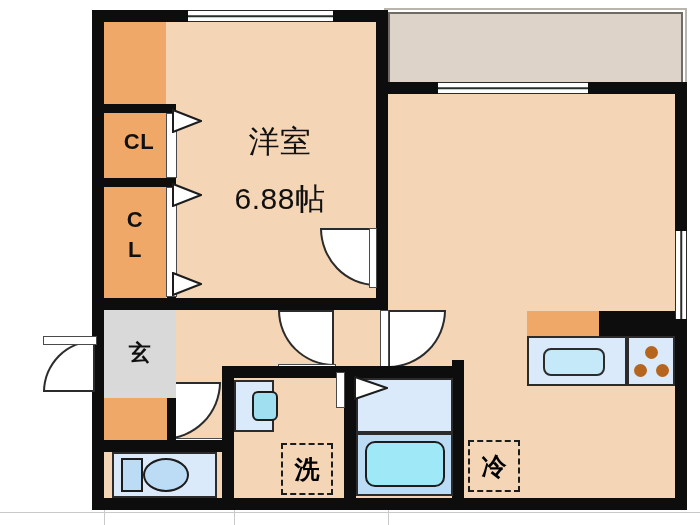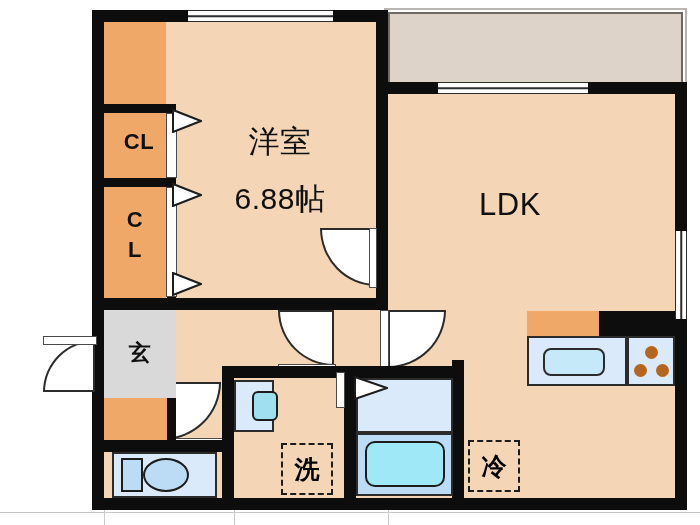--- a/index.html
+++ b/index.html
@@ -195,21 +195,20 @@
 
   <div class="swing swing-bl" style="left:320px; top:228px; width:56px; height:58px;"></div>
   <div class="leaf" style="left:369px; top:228px; width:8px; height:60px;"></div>
 
   <div class="abs room" style="left:388px; top:94px; width:287px; height:404px;"></div>
 
   <div class="win-h" style="left:438px; top:82px; width:150px; height:12px;"></div>
 
   <div class="win-v" style="left:675px; top:231px; width:12px; height:88px;"></div>
 
-  <div class="label lbl-room" style="left:410px; top:188px; width:200px;">LDK</div>
 
   <div class="abs wall" style="left:452px; top:360px; width:12px; height:150px;"></div>
 
   <div class="abs closet" style="left:527px; top:311px; width:72px; height:25px;"></div>
   <div class="abs wall" style="left:599px; top:311px; width:76px; height:25px;"></div>
   <div class="fx fx-outline water" style="left:527px; top:336px; width:100px; height:50px;"></div>
   <div class="sink-basin" style="left:543px; top:348px; width:62px; height:28px;"></div>
   <div class="fx fx-outline water" style="left:627px; top:336px; width:48px; height:50px;"></div>
   <div class="burner" style="left:645px; top:346px; width:13px; height:13px;"></div>
   <div class="burner" style="left:634px; top:364px; width:13px; height:13px;"></div>

